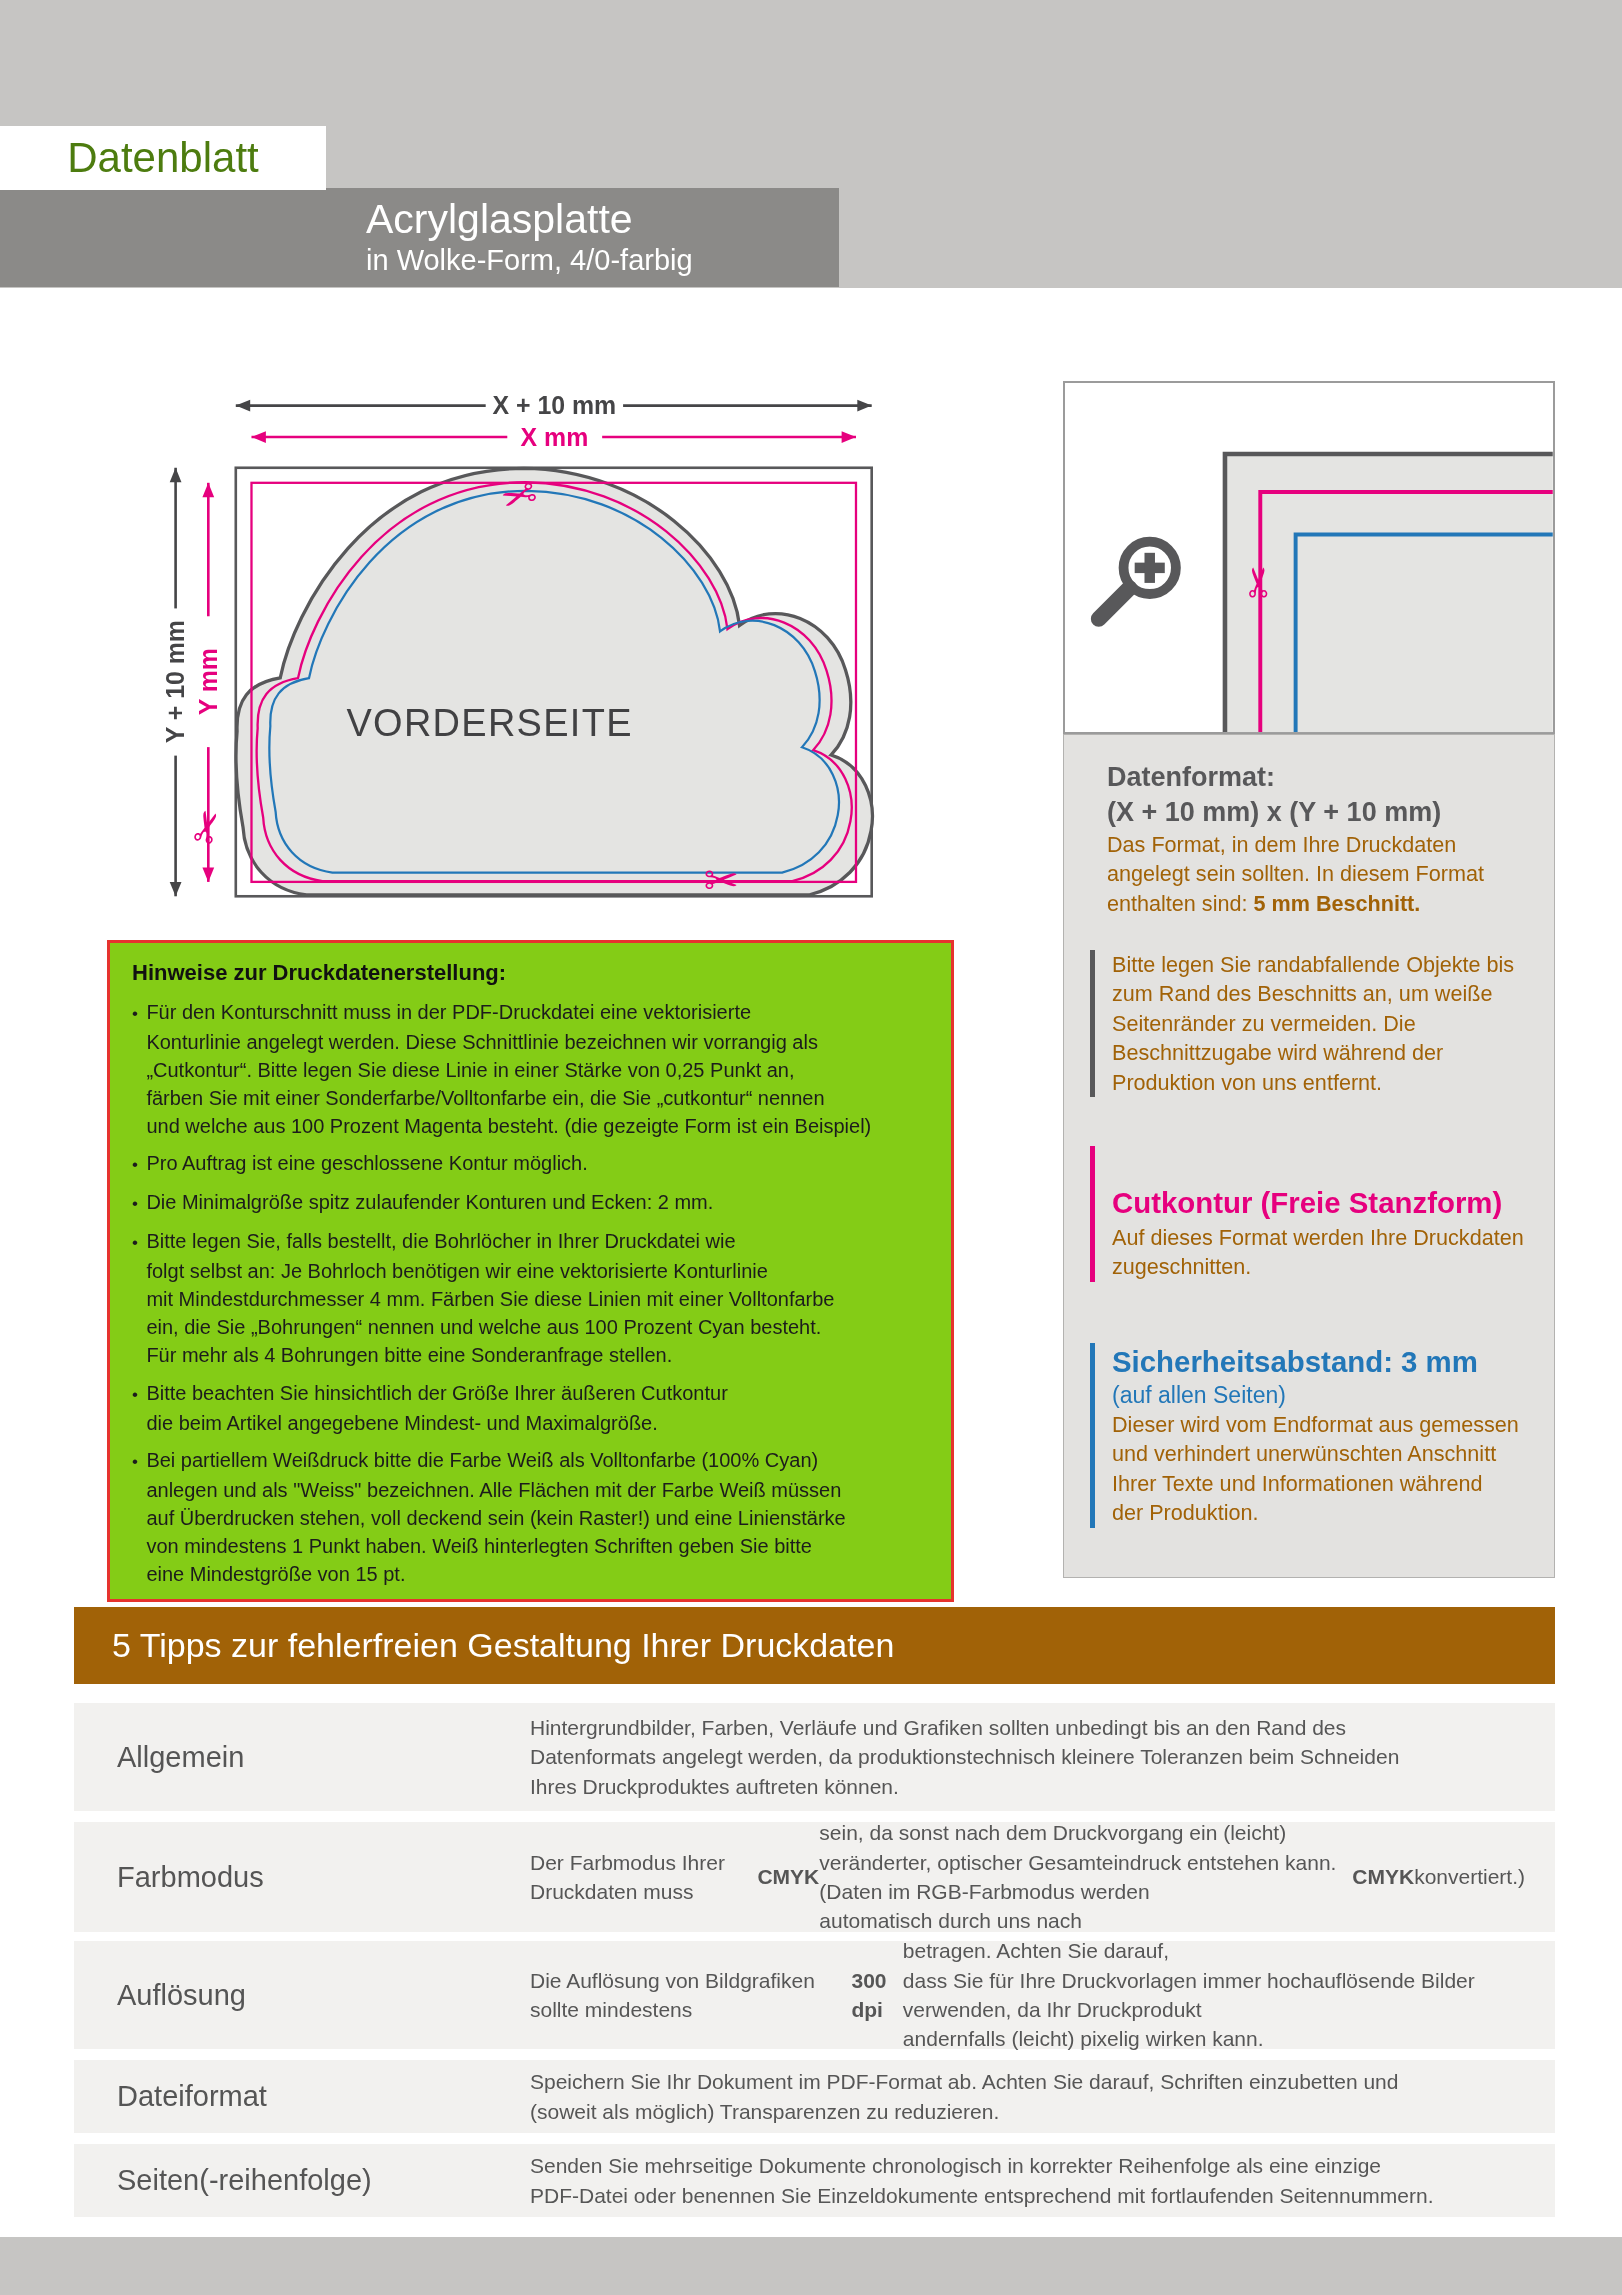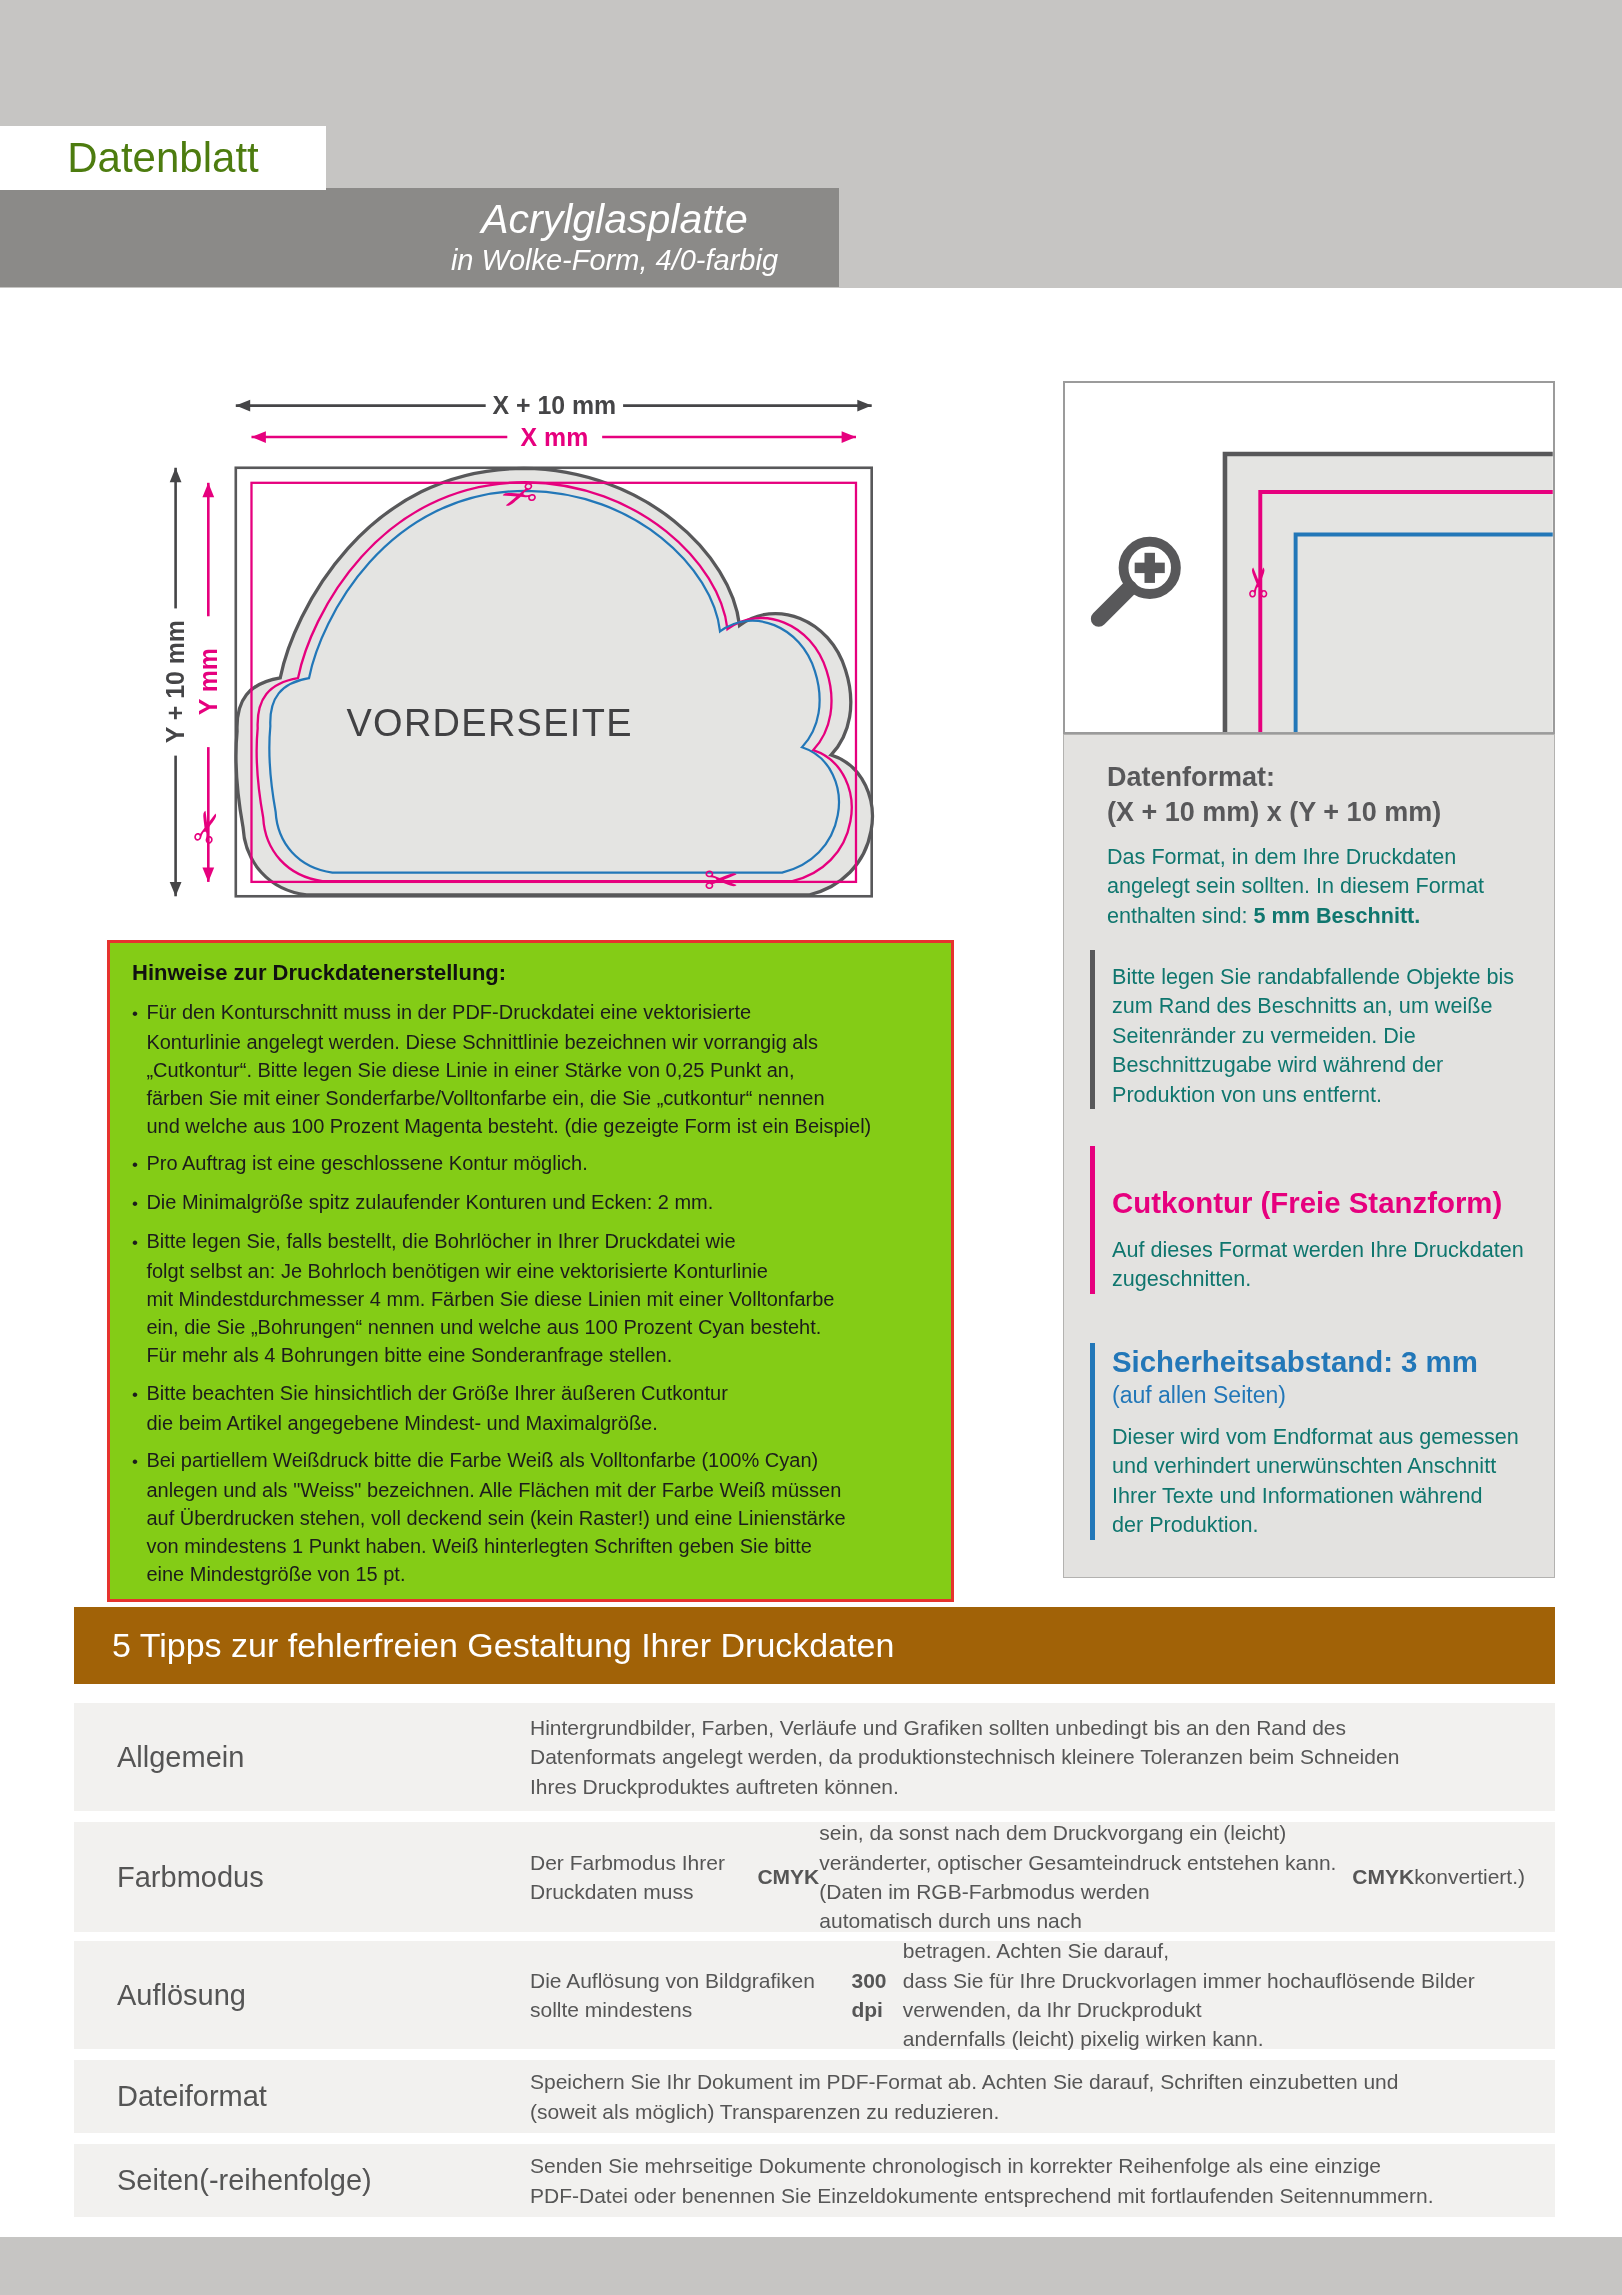--- a/index.html
+++ b/index.html
@@ -11,21 +11,21 @@
   .abs{position:absolute;}
   .pre{white-space:pre-line;}
   .b{font-weight:bold;}
 
   
   #top-block{left:0;top:0;width:1623px;height:288px;background:#c6c5c3;z-index:1;}
   #title-box{left:0;top:126px;width:326px;height:64px;background:#ffffff;z-index:3;
              display:flex;align-items:center;justify-content:center;}
   #title-box span{font-size:42px;color:#4d7c0f;}
   #product-banner{left:0;top:188px;width:839px;height:99px;background:#8b8a88;z-index:2;}
-  #banner-text{left:366px;top:196px;width:497px;text-align:center;z-index:3;color:#ffffff;font-style:italic;}
+  #banner-text{left:366px;top:196px;width:497px;text-align:left;z-index:3;color:#ffffff;}
   #banner-title{font-size:41px;line-height:46px;}
   #banner-subtitle{font-size:29px;line-height:37px;}
 
   
   #red-box{left:107px;top:940px;width:847px;height:662px;border:3.3px solid #e6332e;
            background:#84cc16;z-index:2;box-sizing:border-box;padding:17px 22px;}
   #red-box h3{margin:0 0 11.8px 0;font-size:22px;color:#111111;}
   #red-box p{margin:0 0 9.2px 0;font-size:20px;line-height:28px;color:#1c1c1c;
              padding-left:14.4px;text-indent:-14.4px;}
   #red-box p .dot{display:inline-block;width:14.4px;text-indent:0;font-size:17px;}
@@ -33,21 +33,21 @@
   
   #detail-box{left:1063px;top:381px;width:492px;height:353px;background:#ffffff;
               border:2px solid #9b9b9b;box-sizing:border-box;z-index:2;}
   #side-panel{left:1063px;top:734px;width:492px;height:844px;background:#e3e2e0;
               border:1.3px solid #b3b2b0;box-sizing:border-box;z-index:2;}
   .panel-sec{position:absolute;left:1107px;width:425px;z-index:3;color:#58585a;}
   .panel-sec.bar{left:1090px;padding-left:17px;border-left:5.2px solid #58585a;}
   .panel-sec.bar-magenta{left:1090px;padding-left:17px;border-left:5.2px solid #e6007e;}
   .panel-sec.bar-blue{left:1090px;padding-left:17px;border-left:5.2px solid #2277b8;}
   .panel-title{font-size:27px;font-weight:bold;line-height:35px;color:#58585a;}
-  .panel-body{font-size:21.6px;line-height:29.4px;color:#0f766e;margin-top:12px;}
+  .panel-body{font-size:21.6px;line-height:29.4px;color:#a16207;}
   .mag-head{font-size:29.4px;line-height:41px;font-weight:bold;color:#e6007e;margin-top:36px;}
   .blue-head{font-size:29.4px;line-height:37px;font-weight:bold;color:#2277b8;}
   .blue-sub{font-size:23px;line-height:30px;color:#2277b8;}
 
   
   #tips-banner{left:74px;top:1607px;width:1481px;height:77px;background:#a16207;z-index:2;
                display:flex;align-items:center;}
   #tips-banner span{color:#ffffff;font-size:34px;padding-left:38px;}
   .tip-row{position:absolute;left:74px;width:1481px;background:#f2f1ef;z-index:2;}
   .tip-label{position:absolute;left:43px;top:0;height:100%;display:flex;align-items:center;

